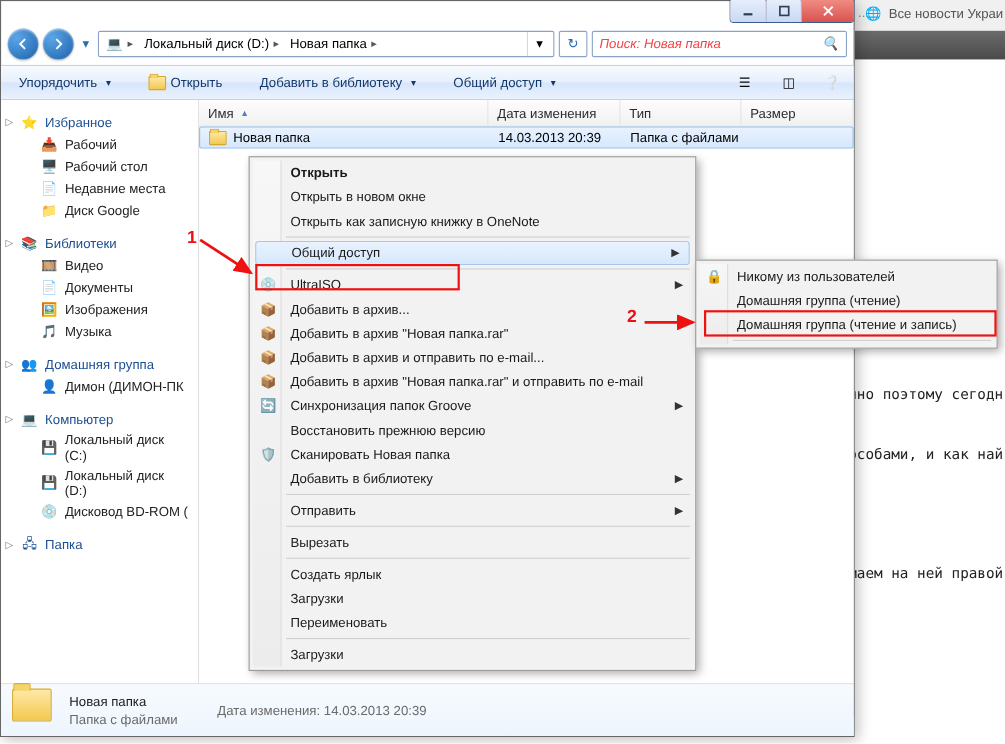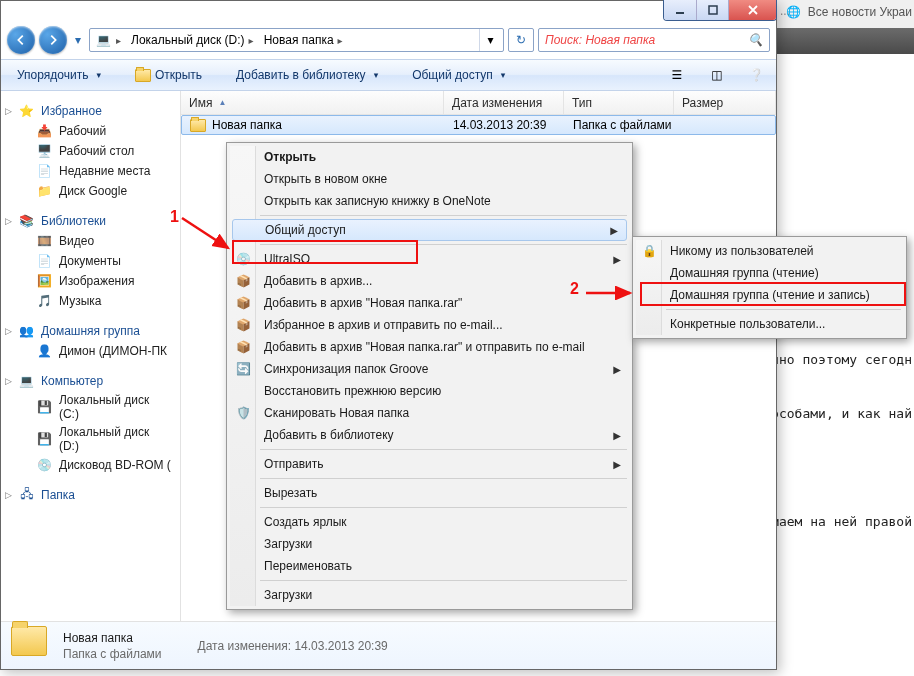--- a/index.html
+++ b/index.html
@@ -342,21 +342,21 @@
   <div class="ctx-item">
       <span class="ci">📦</span>
       <span>Добавить в архив...</span>
     </div>
   <div class="ctx-item">
       <span class="ci">📦</span>
       <span>Добавить в архив "Новая папка.rar"</span>
     </div>
   <div class="ctx-item">
       <span class="ci">📦</span>
-      <span>Избранное в архив и отправить по e-mail...</span>
+      <span>Добавить в архив и отправить по e-mail...</span>
     </div>
   <div class="ctx-item">
       <span class="ci">📦</span>
       <span>Добавить в архив "Новая папка.rar" и отправить по e-mail</span>
     </div>
   <div class="ctx-item">
       <span class="ci">🔄</span>
       <span>Синхронизация папок Groove</span>
       <span class="arr">▶</span>
     </div>
@@ -386,21 +386,20 @@
 
 <div class="ctx ctx-sub">
   <div class="iconcol"></div>
   <div class="ctx-item">
       <span class="ci">🔒</span>
       <span>Никому из пользователей</span>
     </div>
   <div class="ctx-item">Домашняя группа (чтение)</div>
   <div class="ctx-item">Домашняя группа (чтение и запись)</div>
   <div class="ctx-sep"></div>
-  <div class="ctx-item">Конкретные пользователи...</div>
 </div>
 
 <div class="redbox" style="top:240px; left:232px; width:186px; height:24px;"></div>
 <div class="redbox" style="top:282px; left:640px; width:266px; height:24px;"></div>
 <span class="ann-num" style="top:208px; left:170px;">1</span>
 <span class="ann-num" style="top:280px; left:570px;">2</span>
 <svg class="ann-arrow" style="top:214px; left:178px;" width="56" height="40">
     <defs>
       <marker id="ah" markerWidth="8" markerHeight="8" refX="6" refY="3" orient="auto">
         <path d="M0,0 L7,3 L0,6 Z" fill="#e11"></path>

